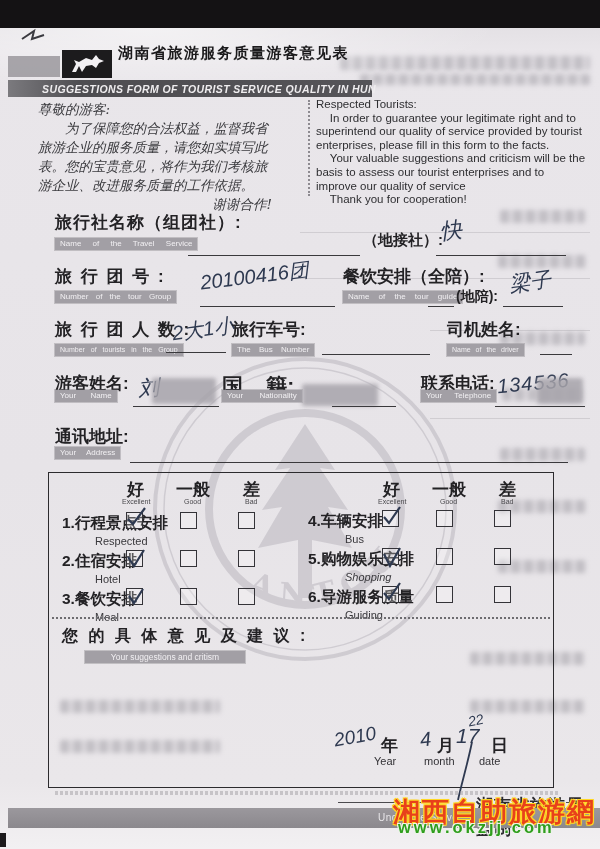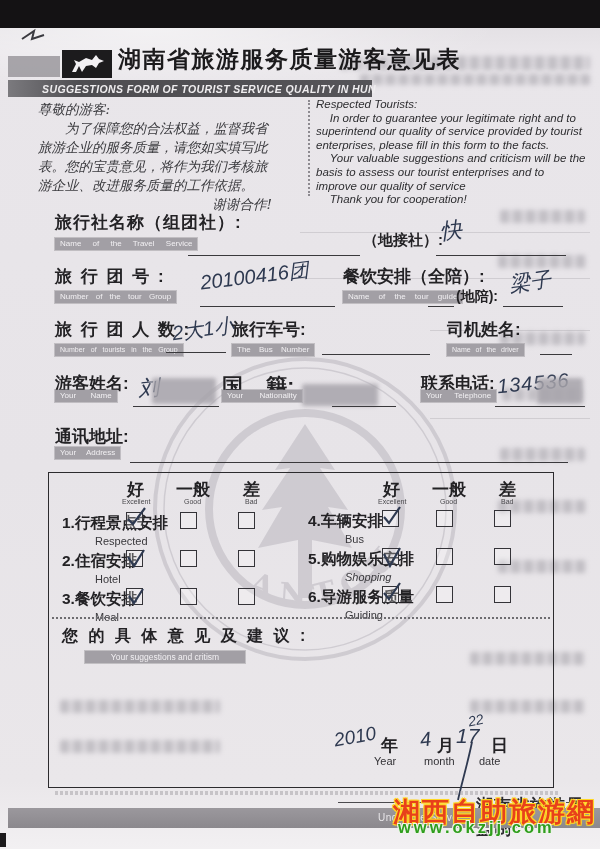--- a/index.html
+++ b/index.html
@@ -7,35 +7,35 @@
        font-family:"Liberation Sans","DejaVu Sans",sans-serif;}
   .sheet{position:relative;width:600px;height:849px;
          background:linear-gradient(180deg,#dedbdf 0%,#e9e6ea 6%,#e7e4e8 55%,#eae7ea 92%,#f2f0f2 100%);}
   .abs{position:absolute;}
   
   .topbar{left:0;top:0;width:600px;height:28px;background:#141214;}
   .corner-mark{left:0;top:833px;width:6px;height:14px;background:#1c1a1c;}
   
   .logo-strip{left:8px;top:56px;width:52px;height:21px;background:#8f8c92;opacity:.75;}
   .logo-box{left:62px;top:50px;width:50px;height:28px;background:#1c1b1d;display:flex;align-items:center;justify-content:center;}
-  .title{left:118px;top:44px;font-size:23px;font-weight:700;color:#1b1a1c;letter-spacing:1.5px;white-space:nowrap;}
+  .title{left:118px;top:44px;font-size:15px;font-weight:700;color:#1b1a1c;letter-spacing:1.5px;white-space:nowrap;}
   .subtitle-bar{left:8px;top:80px;width:364px;height:17px;color:#efedef;
     background:linear-gradient(90deg,#7b7a7e,#4e4d51 20%,#555458);
     font-size:10.5px;font-weight:700;font-style:italic;letter-spacing:.4px;
     display:flex;align-items:center;padding-left:34px;box-sizing:border-box;white-space:nowrap;}
   
   .intro-zh{left:38px;top:100px;width:268px;font-family:"DejaVu Serif","Liberation Serif",serif;
     font-style:italic;font-size:13.5px;line-height:19px;color:#3a3a3e;}
   .intro-zh .sal{display:block;}
   .intro-zh .ln{display:block;}
   .intro-zh .ln.first{text-indent:2em;}
   .intro-zh .closing{display:block;text-align:right;padding-right:34px;}
   .vdots{left:308px;top:100px;height:96px;width:0;border-left:2px dotted #8d8a90;}
   .intro-en{left:316px;top:98px;width:272px;font-size:11.5px;line-height:13.6px;color:#2e2e31;}
-  .intro-en p{margin:0;font-style:italic;}
+  .intro-en p{margin:0;}
   .intro-en p.ind{text-indent:1.2em;}
   
   .zh{font-weight:700;color:#232225;white-space:nowrap;}
   .bar{background:#a29fa5;color:#f2f0f3;font-size:8px;line-height:12px;padding:0 5px;
        white-space:nowrap;box-shadow:0 0 0 1px rgba(120,118,124,.35);}
   .ul{border-bottom:1.7px solid #3a393c;}
   .hw{font-style:italic;color:#2e3950;white-space:nowrap;}
   .redact{background:#a7a4ab;filter:blur(2px);opacity:.85;border-radius:2px;}
   
   .bigbox{left:48px;top:472px;width:506px;height:316px;border:1.7px solid #2c2b2e;box-sizing:border-box;}

